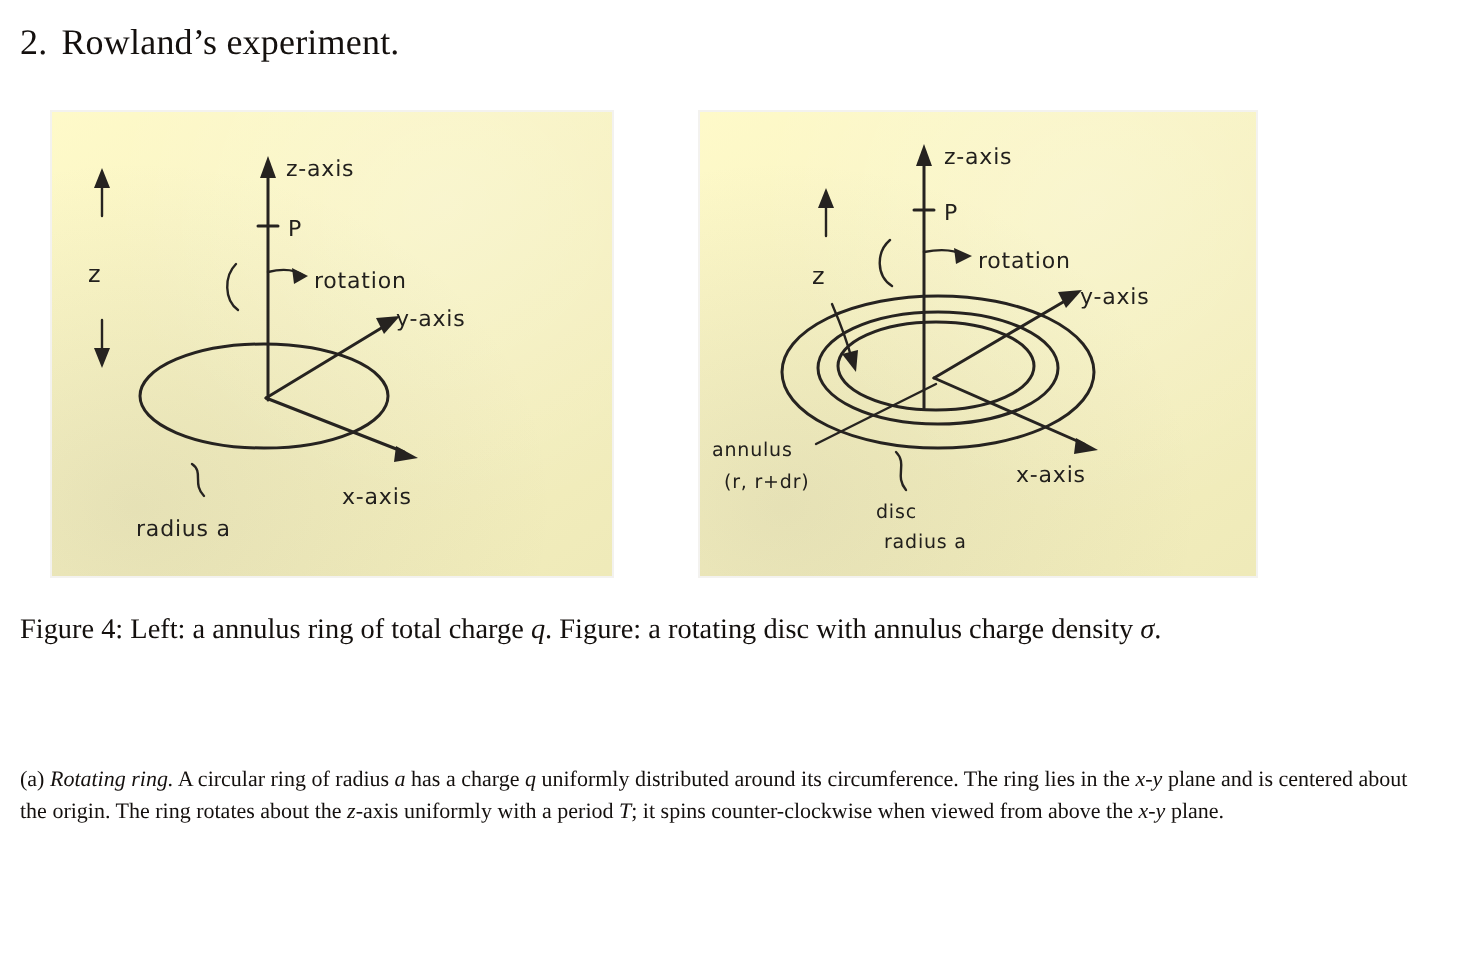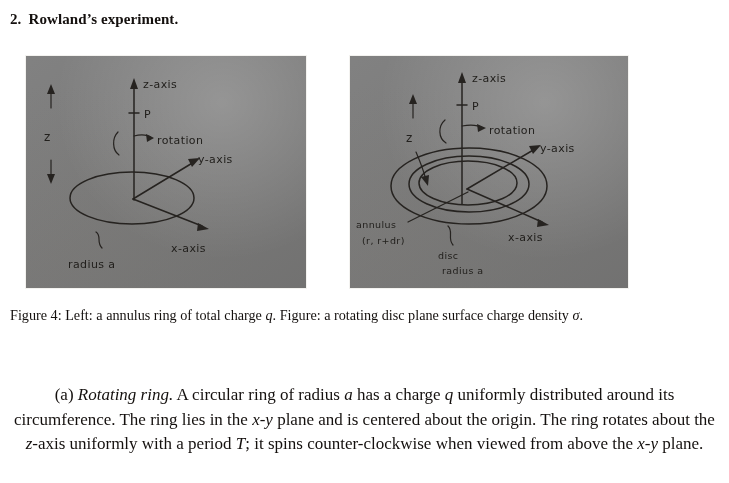--- a/index.html
+++ b/index.html
@@ -14,33 +14,33 @@
     font-family: "Liberation Serif", "DejaVu Serif", serif;
     color: #14100e;
     overflow: hidden;
   }
 
   
   .problem-heading {
     position: absolute;
     left: 10px;
     top: 11px;
-    font-size: 15px;
-    font-weight: bold;
+    font-size: 18px;
+    font-weight: normal;
     letter-spacing: 0.1px;
     white-space: nowrap;
   }
   .problem-heading .num { margin-right: 7px; }
 
   
   .figure-row { position: absolute; left: 0; top: 0; }
 
   .photo {
     position: absolute;
-    background: #737373;
+    background: #fef9c3;
     box-shadow: 0 0 0 1px #f3f2ef;
     overflow: hidden;
     text-decoration: underline;
   }
   .photo.left  { left: 26px;  top: 56px; width: 280px; height: 232px; }
   .photo.right { left: 350px; top: 56px; width: 278px; height: 232px; }
 
   .photo .paper-grain {
     position: absolute; inset: 0;
     background:
@@ -80,23 +80,23 @@
     width: 709px;
     font-size: 14.2px;
     line-height: 1.42;
     text-align: left;
   }
   .body-para {
     position: absolute;
     left: 10px;
     top: 383px;
     width: 709px;
-    font-size: 17px;
+    font-size: 11px;
     line-height: 1.45;
-    text-align: center;
+    text-align: left;
   }
   i, .it { font-style: italic; }
 </style>
 </head>
 <body>
 
 <div class="problem-heading">
   <span class="num">2.</span><span>Rowland’s experiment.</span>
 </div>
 
@@ -182,19 +182,19 @@
       <text class="hand small" x="12" y="188">(r, r+dr)</text>
       <text class="hand small" x="88" y="203">disc</text>
       <text class="hand small" x="92" y="218">radius a</text>
     </svg>
   </div>
 </div>
 
 <div class="caption">
   <span>Figure 4:</span>
   <span>Left:</span><span> a annulus ring of total charge </span><i>q</i><span>.</span>
-  <span>Figure:</span><span> a rotating disc plane surface charge density </span><i>σ</i><span>.</span>
+  <span>Figure:</span><span> a rotating disc with annulus charge density </span><i>σ</i><span>.</span>
 </div>
 
 <div class="body-para">
   <span>(a)</span>
   <i>Rotating ring.</i><span> A circular ring of radius </span><i>a</i><span> has a charge </span><i>q</i><span> uniformly distributed around its circumference. The ring lies in the </span><i>x-y</i><span> plane and is centered about the origin. The ring rotates about the </span><i>z</i><span>-axis uniformly with a period </span><i>T</i><span>; it spins counter-clockwise when viewed from above the </span><i>x-y</i><span> plane.</span>
 </div>
 
 </body></html>

